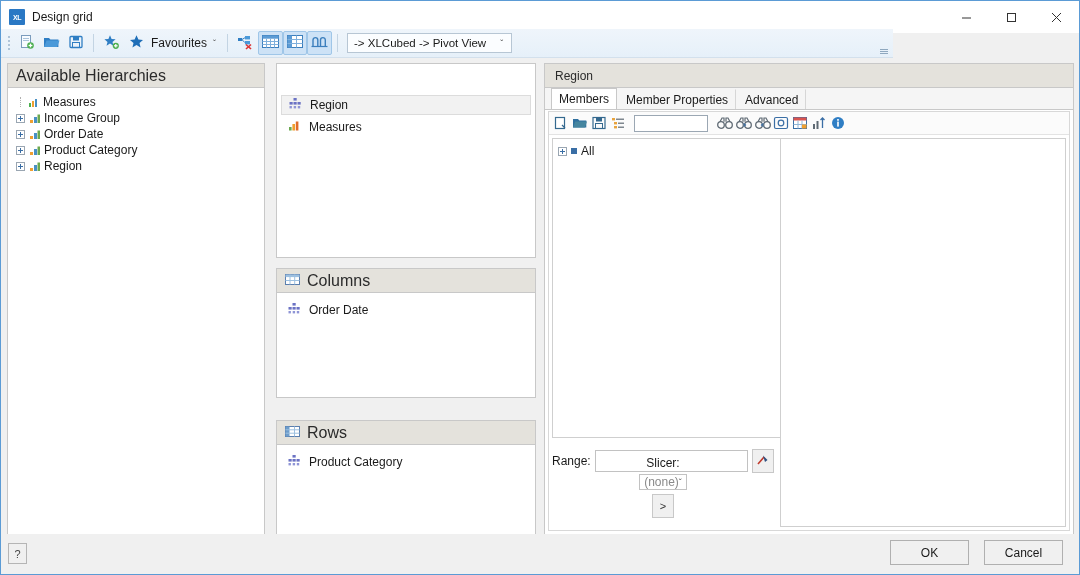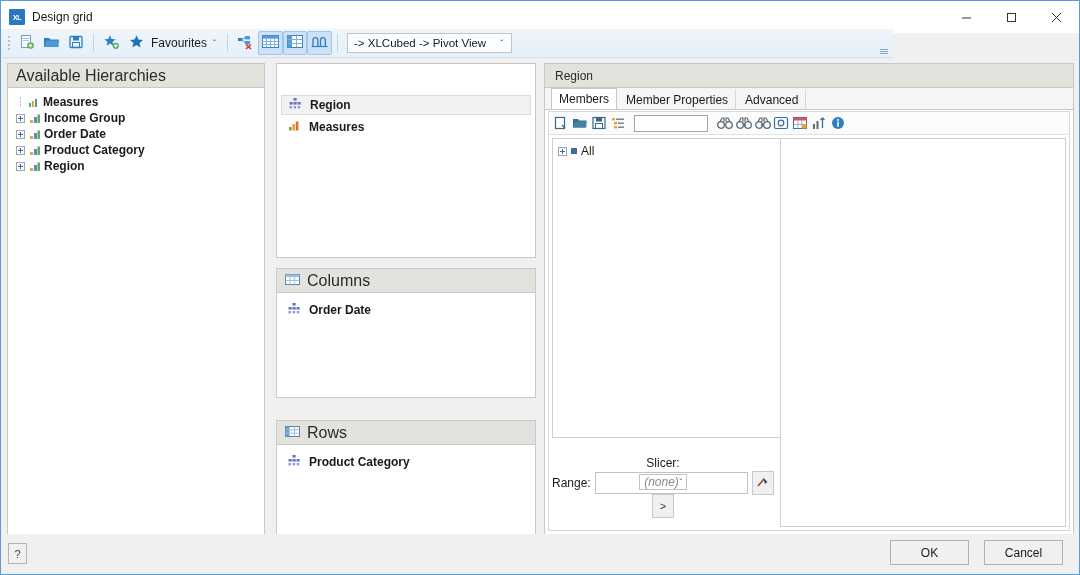--- a/index.html
+++ b/index.html
@@ -87,21 +87,21 @@
   .panel {
     position: absolute;
     background: #ffffff;
     border: 1px solid #c8c8c8;
   }
   .panel-head {
     height: 24px; background: #e4e2dc; border-bottom: 1px solid #c8c8c8;
     display: flex; align-items: center; padding: 0 8px; gap: 7px;
     font-size: 16px; color: #2b2b2b;
   }
-  .panel-body { position: absolute; left: 0; right: 0; top: 24px; bottom: 0; background: #fff; overflow: hidden; font-weight: bold; }
+  .panel-body { position: absolute; left: 0; right: 0; top: 24px; bottom: 0; background: #fff; overflow: hidden; }
 
   
   #hierPanel { left: 6px; top: 62px; width: 258px; height: 472px; }
   .tree { padding: 6px 0 0 6px; }
   .tree-row {
     display: flex; align-items: center; height: 16px; gap: 3px;
     font-size: 12px; color: #1a1a1a; padding-left: 2px;
   }
   .exp {
     width: 9px; height: 9px; border: 1px solid #9aa6b2; background: #fff;
@@ -173,37 +173,37 @@
 
   .rightbox {
     position: absolute; left: 231px; right: 3px; top: 26px; bottom: 3px;
     background: #fff; border: 1px solid #cfcfcf;
   }
 
   .rangerow, .slicerrow {
     position: absolute; left: 3px; width: 222px;
     display: flex; align-items: center; gap: 4px;
   }
-  .rangerow { bottom: 35px; }
+  .rangerow { bottom: 57px; }
   .slicerrow { bottom: 12px; flex-direction: column; }
   .fld-label { font-size: 12px; color: #1a1a1a; white-space: nowrap; }
   .txtinput {
     flex: 1; height: 22px; border: 1px solid #c2c2c2; background: #fff;
     font-size: 12px; padding: 0 4px; outline: none; min-width: 0;
   }
   .sidebtn {
     width: 22px; height: 24px; border: 1px solid #c8c8c8;
     background: #f0f0f0;
     display: flex; align-items: center; justify-content: center;
     font-size: 11px; color: #333;
   }
   .selectbox {
     flex: 1; height: 22px; border: 1px solid #c2c2c2; background: #fff;
     display: flex; align-items: center; padding: 0 4px;
-    font-size: 12px; color: #8a8a8a; min-width: 0; font-style: italic;
+    font-size: 12px; color: #8a8a8a; min-width: 0;
   }
   .selectbox .dd { margin-left: auto; font-size: 9px; color: #555; }
 
   
   .footer { position: absolute; left: 0; right: 0; bottom: 0; height: 40px; background: #f0f0f0; }
   .helpbtn {
     position: absolute; left: 7px; top: 9px; width: 19px; height: 21px;
     border: 1px solid #b5b5b5; background: #f0f0f0;
     display: flex; align-items: center; justify-content: center;
     font-size: 11px; color: #444;

